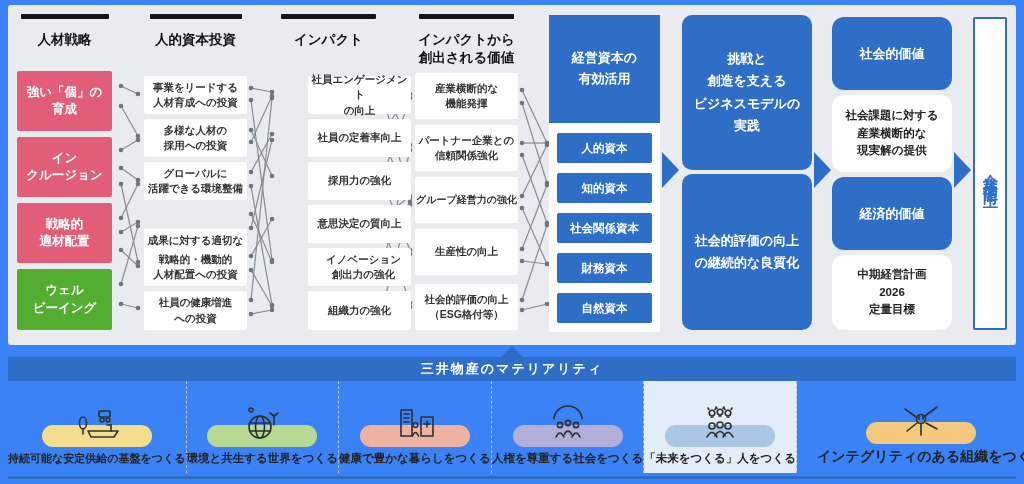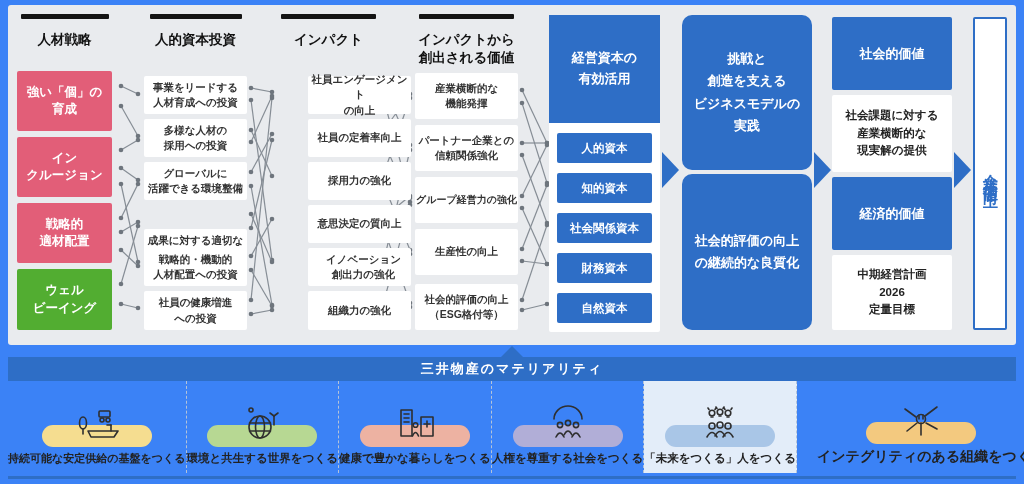--- a/index.html
+++ b/index.html
@@ -46,21 +46,21 @@
     color:#fff;font-weight:bold;font-size:13px;text-align:center;white-space:pre-line;line-height:1.6;}
   #capital .cap-item{height:30px;margin:10px 8px 0;background:var(--blue);border-radius:2px;color:#fff;
     display:flex;align-items:center;justify-content:center;font-size:11.5px;font-weight:bold;}
   
   .bm{position:absolute;left:682px;width:130px;background:var(--blue);color:#fff;font-weight:bold;font-size:13px;
       display:flex;align-items:center;justify-content:center;text-align:center;white-space:pre-line;line-height:1.7;border-radius:10px;}
   #bm-top{top:15px;height:155px;}
   #bm-bottom{top:174px;height:156px;}
   
   .oc{position:absolute;left:832px;width:120px;display:flex;align-items:center;justify-content:center;
-      text-align:center;white-space:pre-line;border-radius:2px;}
+      text-align:center;white-space:pre-line;border-radius:12px;}
   .oc.title{background:var(--blue);color:#fff;font-weight:bold;font-size:13px;}
   .oc.desc{background:#fff;color:#222;font-size:11.5px;font-weight:bold;line-height:1.55;}
   #oc-social{top:17px;height:73px;}
   #oc-social-desc{top:95px;height:77px;}
   #oc-econ{top:177px;height:73px;}
   #oc-econ-desc{top:255px;height:75px;}
   
   #corp-value{position:absolute;left:973px;top:17px;width:34px;height:313px;background:#fff;
     border:2.5px solid var(--blue);border-radius:2px;display:flex;align-items:center;justify-content:center;box-sizing:border-box;}
   #corp-value .vtext{writing-mode:vertical-rl;color:var(--blue);font-weight:bold;font-size:15px;letter-spacing:4px;}

